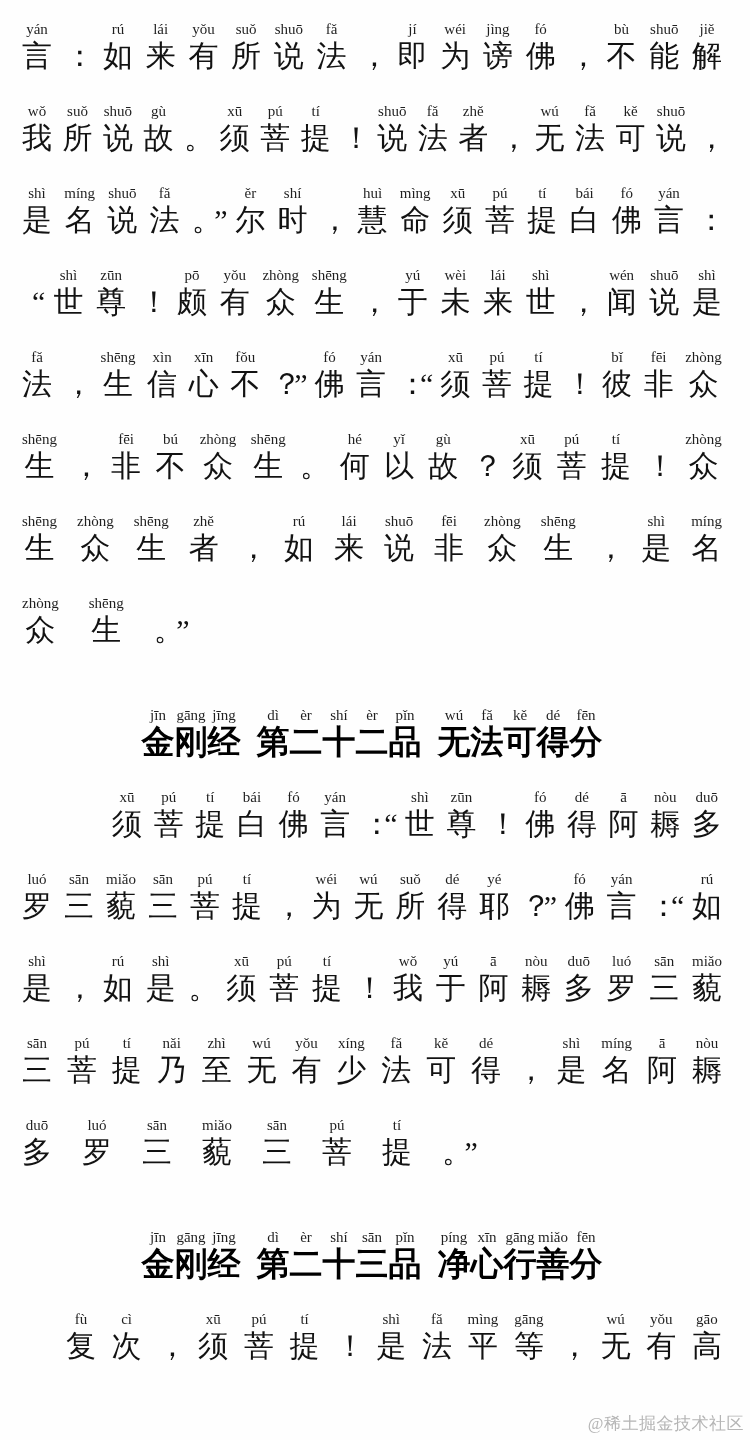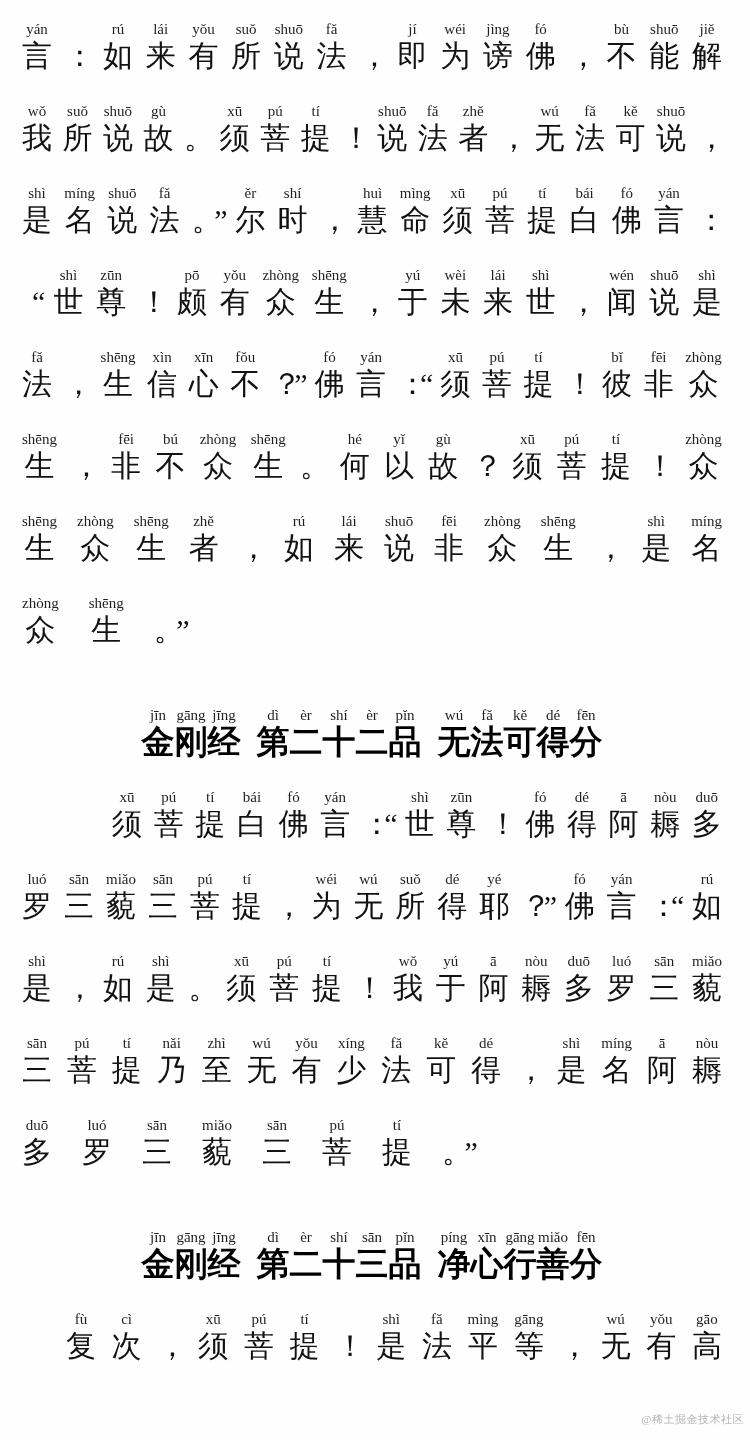--- a/index.html
+++ b/index.html
@@ -21,21 +21,21 @@
   }
   .hz {
     display:block; height:36px; line-height:36px;
     font-size:30px; color:#121212; white-space:nowrap;
   }
   .heading .hz { font-weight:bold; font-size:33px; color:#000; }
   .punct .hz { letter-spacing:-0.25em; padding-right:0.1em; }
   .sp { width:16px; }
   .watermark {
     position:absolute; top:1412px; right:6px;
-    font-size:11px; color:#b5b5b5; letter-spacing:0.5px;
+    font-size:17px; color:#b5b5b5; letter-spacing:0.5px;
     font-family:"Liberation Serif","DejaVu Serif",serif;
   }
 </style>
 </head>
 <body>
 
 <div class="page">
   <div id="content">
       <div class="line justify">
         <div class="tok">

